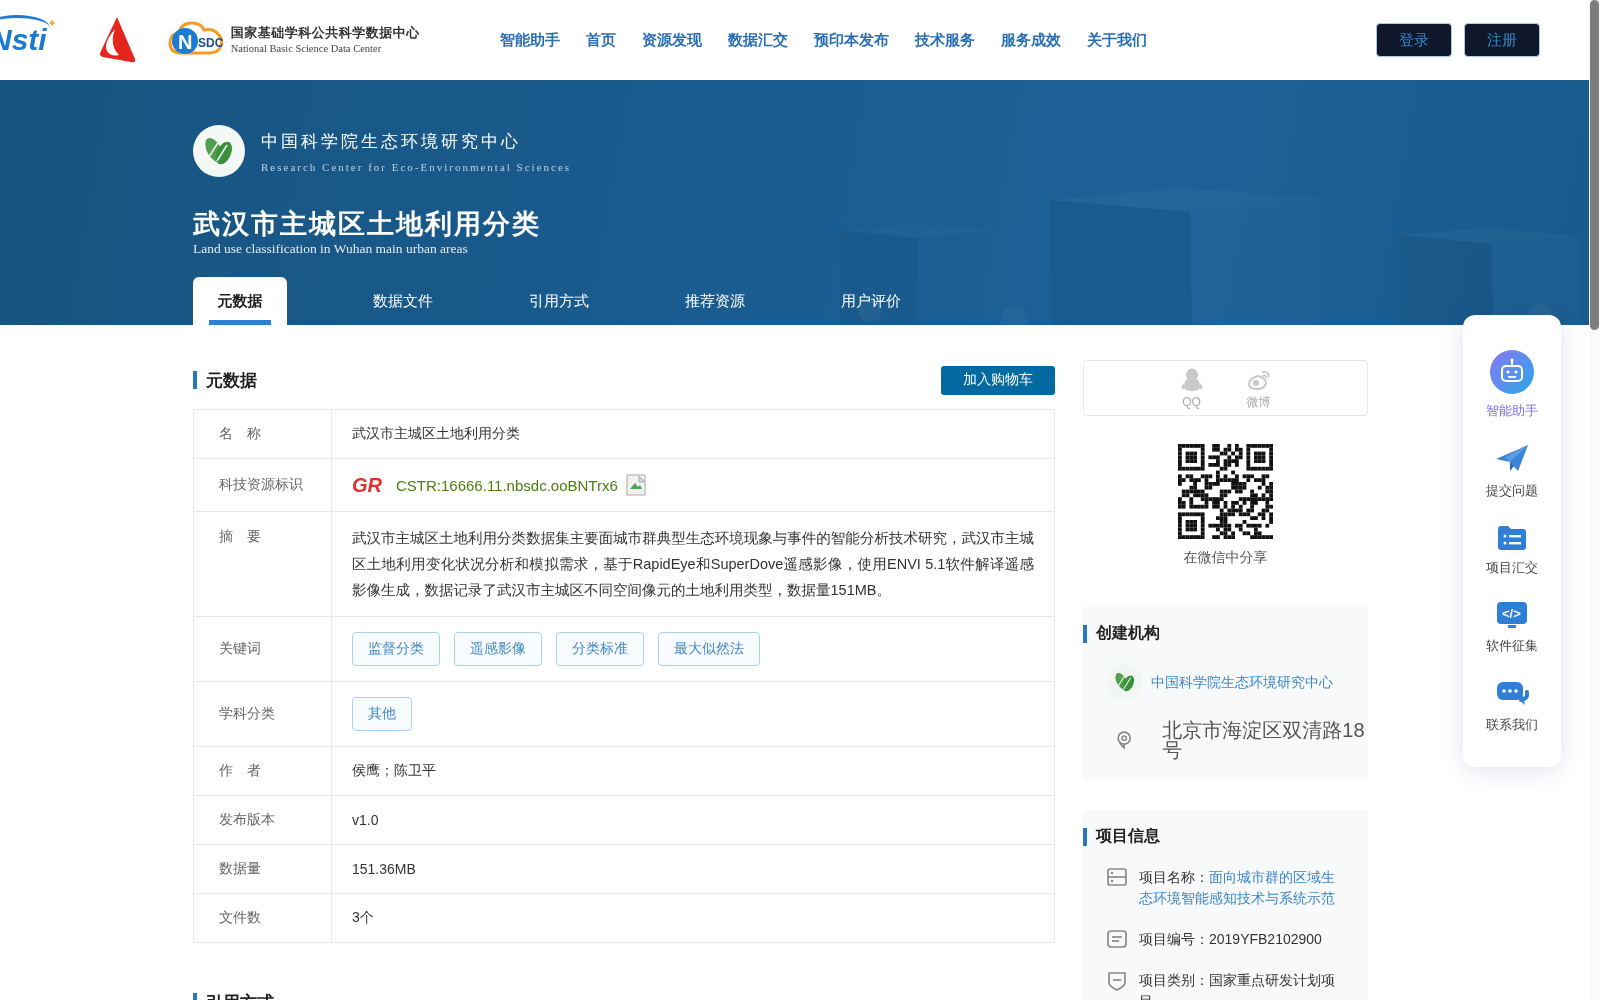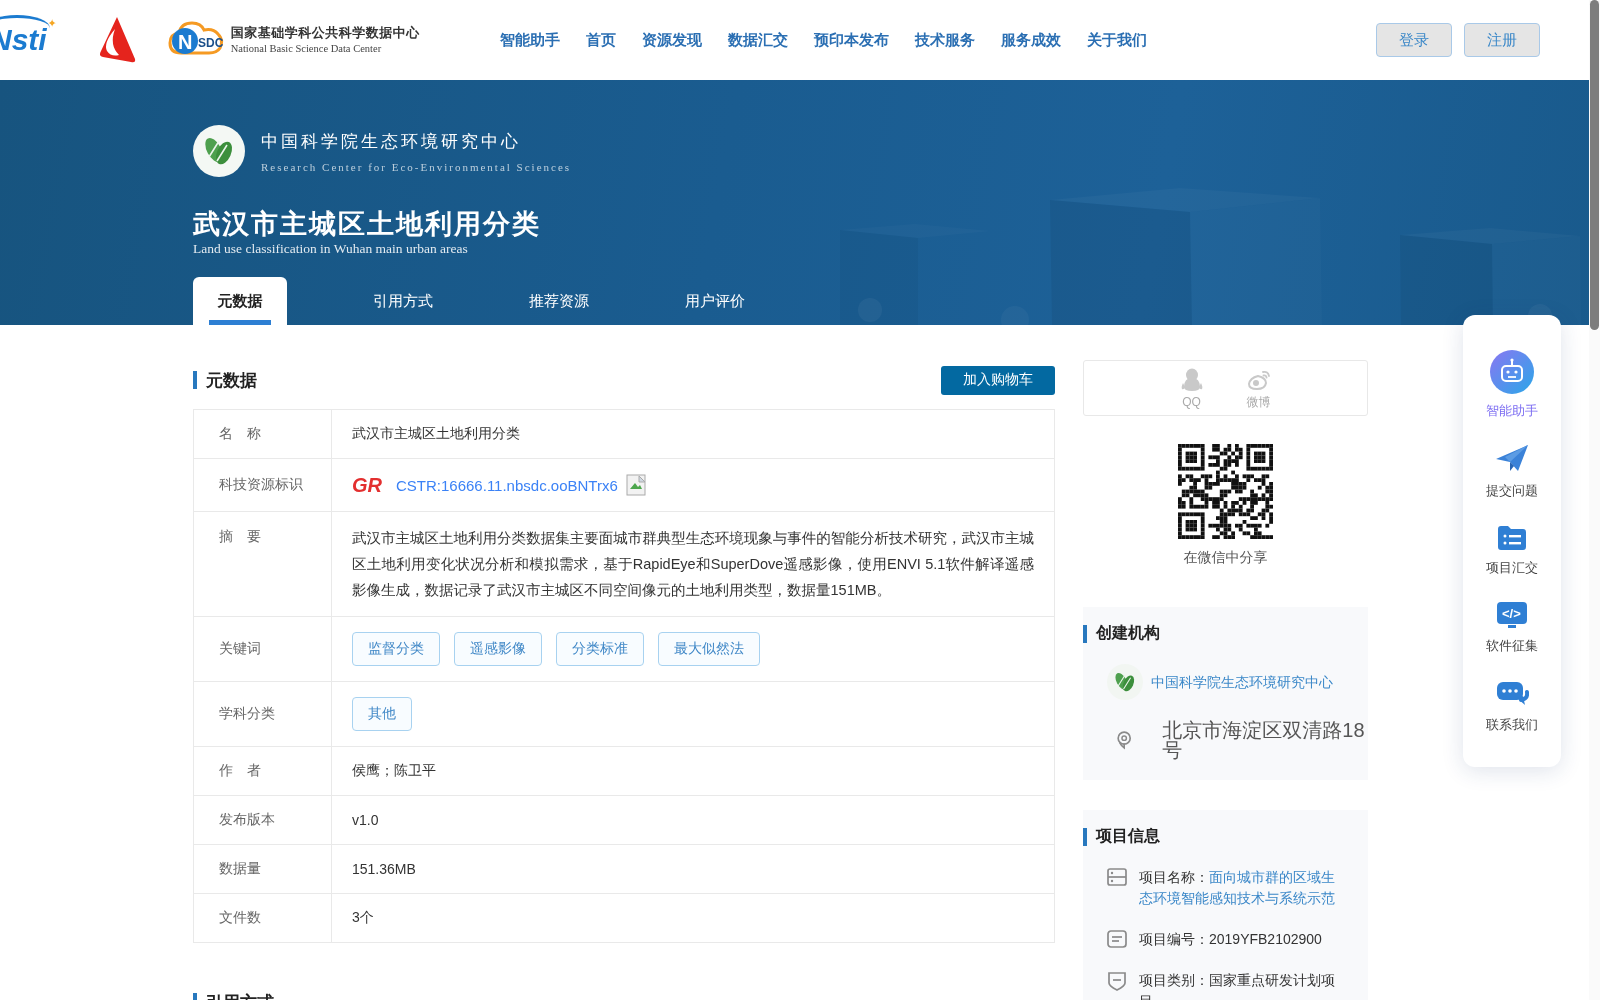--- a/index.html
+++ b/index.html
@@ -14,21 +14,21 @@
   .nsti-logo .arc { position:absolute; left:-6px; top:-8px; width:66px; height:26px; border:0 solid transparent; border-top:3px solid #1b7bd0; border-radius:50%; }
   .nsti-logo .star { position:absolute; right:4px; top:-6px; color:#f5a623; font-size:11px; }
   .red-logo { margin-left:34px; }
   .nsdc-logo { margin-left:28px; display:flex; align-items:center; }
   .nsdc-text { margin-left:6px; line-height:1.25; }
   .nsdc-text .cn { font-size:13px; font-weight:bold; color:#333; letter-spacing:.5px; }
   .nsdc-text .en { font-size:10.5px; color:#444; font-family:"Liberation Serif",serif; }
   .top-nav { position:absolute; left:500px; top:0; height:80px; display:flex; align-items:center; gap:26px; }
   .top-nav a { color:#2b6fb3; font-size:15px; font-weight:bold; cursor:pointer; }
   .auth { position:absolute; right:60px; top:23px; display:flex; gap:12px; }
-  .auth button { width:76px; height:34px; background:#e5e5e5; border:1px solid #a9c9e8; border-radius:4px; color:#3a87c8; font-size:15px; cursor:pointer; font-family:inherit; }
+  .auth button { width:76px; height:34px; background:#0f172a; border:1px solid #a9c9e8; border-radius:4px; color:#3a87c8; font-size:15px; cursor:pointer; font-family:inherit; }
 
   
   .banner { position:absolute; top:80px; left:0; width:1600px; height:245px; background:linear-gradient(100deg,#17547f 0%,#1a5c90 45%,#1d6198 72%,#195a8c 100%); overflow:hidden; }
   .banner svg.deco { position:absolute; right:0; top:0; }
   .org-row { position:absolute; left:193px; top:45px; display:flex; align-items:center; }
   .org-badge { width:52px; height:52px; border-radius:50%; background:#f4f8f4; display:flex; align-items:center; justify-content:center; }
   .org-names { margin-left:16px; }
   .org-cn { color:#fff; font-size:17px; letter-spacing:3px; }
   .org-en { color:rgba(255,255,255,.7); font-size:11px; letter-spacing:2px; font-family:"Liberation Serif",serif; margin-top:8px; }
   .ds-title { position:absolute; left:193px; top:126px; color:#fff; font-size:27px; font-weight:bold; letter-spacing:2px; }
@@ -45,21 +45,21 @@
   .sec-title { display:flex; align-items:center; font-size:17px; font-weight:bold; color:#222; }
   .blue-bar { width:4px; height:18px; background:#2878be; margin-right:9px; }
   .cart-btn { width:114px; height:29px; background:#0369a1; color:#fff; border:none; border-radius:3px; font-size:14px; cursor:pointer; font-family:inherit; }
   .meta-table { margin-top:14px; border:1px solid #e9e9e9; }
   .m-row { display:flex; border-bottom:1px solid #e9e9e9; }
   .m-row:last-child { border-bottom:none; }
   .m-label { width:138px; flex:none; padding:15px 18px 15px 25px; color:#666; font-size:14px; border-right:1px solid #e9e9e9; display:flex; align-items:center; }
   .m-val { flex:1; padding:15px 20px; font-size:14px; color:#333; display:flex; align-items:center; flex-wrap:wrap; }
   .m-val.abstract { display:block; line-height:26px; font-size:14.5px; padding-top:13px; padding-bottom:13px; text-align:justify; }
   .tag { display:inline-flex; align-items:center; border:1px solid #a8d2f0; background:#f8fcff; color:#3f87c7; font-size:14px; padding:7px 15px; border-radius:4px; margin-right:14px; cursor:pointer; }
-  .cstr-link { color:#3b82f6; font-size:15px; margin:0 8px 0 8px; cursor:pointer; }
+  .cstr-link { color:#4d7c0f; font-size:15px; margin:0 8px 0 8px; cursor:pointer; }
 
   
   .sidebar { position:absolute; left:1083px; top:325px; width:285px; }
   .share-box { margin-top:35px; height:56px; border:1px solid #e8e8e8; border-radius:3px; display:flex; align-items:center; justify-content:center; gap:42px; }
   .share-item { display:flex; flex-direction:column; align-items:center; cursor:pointer; }
   .share-item .lbl { font-size:12px; color:#aaa; margin-top:2px; }
   .qr-wrap { margin-top:28px; display:flex; flex-direction:column; align-items:center; }
   .qr-caption { margin-top:10px; font-size:14px; color:#555; }
   .side-box { margin-top:30px; background:#f8f9fb; padding:16px 0 20px 0; }
   .side-box .sec-title { margin-left:0; padding-left:0; font-size:16px; }
@@ -149,20 +149,23 @@
       <div class="org-cn">中国科学院生态环境研究中心</div>
       <div class="org-en">Research Center for Eco-Environmental Sciences</div>
     </div>
   </div>
   <div class="ds-title">武汉市主城区土地利用分类</div>
   <div class="ds-subtitle">Land use classification in Wuhan main urban areas</div>
   <div class="tabs">
     <div class="tab active">
         <span>元数据</span>
         <div class="indicator"></div>
+      </div>
+    <div class="tab">
+        <span>数据文件</span>
       </div>
     <div class="tab">
         <span>引用方式</span>
       </div>
     <div class="tab">
         <span>推荐资源</span>
       </div>
     <div class="tab">
         <span>用户评价</span>
       </div>

